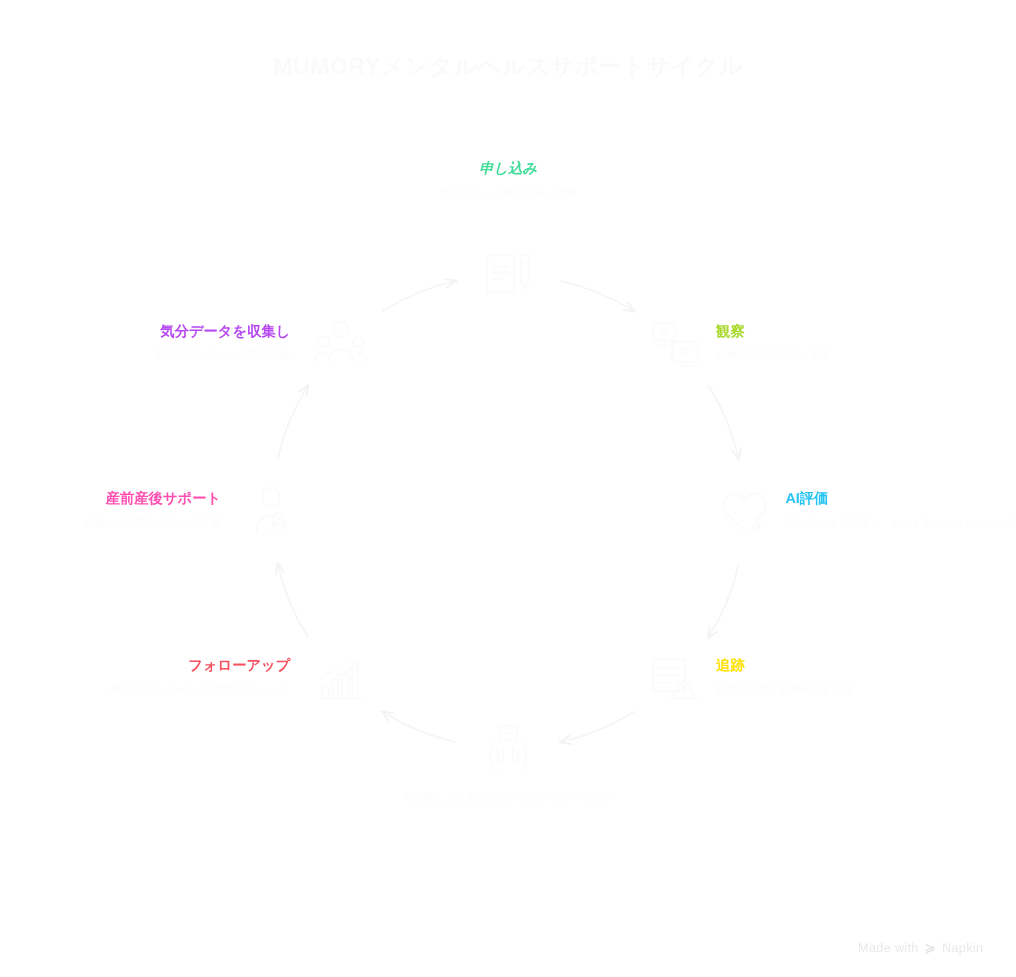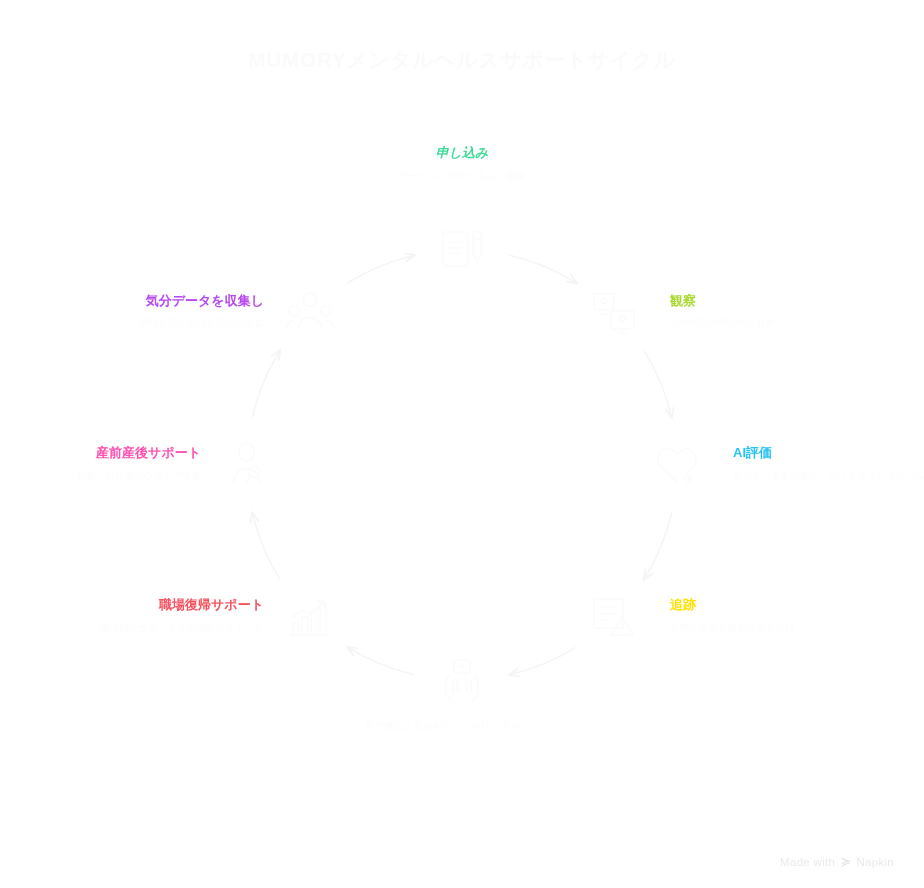--- a/index.html
+++ b/index.html
@@ -49,21 +49,21 @@
     top: -27px;
     color: #fbfbfb;
   }
   .node-icon svg { display: block; width: 54px; height: 54px; }
   .node-text {
     position: absolute;
     width: 230px;
   }
   .node-text.pos-top    { left: -115px; top: -107px; text-align: center; }
   .node-text.pos-bottom { left: -115px; top: 33px;  text-align: center; }
-  .node-text.pos-right  { left: 56px;   top: -22px; text-align: left; }
+  .node-text.pos-right  { left: 37px;   top: -22px; text-align: left; }
   .node-text.pos-left   { left: -276px; top: -22px; text-align: right; }
   .node-title {
     font-size: 13px;
     font-weight: 700;
     line-height: 1.5;
     white-space: nowrap;
   }
   .node-text.pos-right .node-title,
   .node-text.pos-left  .node-title { white-space: normal; }
   .node-desc {
@@ -193,21 +193,21 @@
             <path d="M7 40h34" fill="none" stroke="currentColor" stroke-width="1.6" stroke-linecap="round" stroke-linejoin="round"></path>
      <rect x="9" y="30" width="5" height="10" fill="none" stroke="currentColor" stroke-width="1.6" stroke-linecap="round" stroke-linejoin="round"></rect>
      <rect x="17" y="24" width="5" height="16" fill="none" stroke="currentColor" stroke-width="1.6" stroke-linecap="round" stroke-linejoin="round"></rect>
      <rect x="25" y="18" width="5" height="22" fill="none" stroke="currentColor" stroke-width="1.6" stroke-linecap="round" stroke-linejoin="round"></rect>
      <rect x="33" y="12" width="5" height="28" fill="none" stroke="currentColor" stroke-width="1.6" stroke-linecap="round" stroke-linejoin="round"></rect>
      <path d="M8 24l9-6 8 4 12-12" fill="none" stroke="currentColor" stroke-width="1.6" stroke-linecap="round" stroke-linejoin="round"></path>
             <path d="M30 10h7v7" fill="none" stroke="currentColor" stroke-width="1.6" stroke-linecap="round" stroke-linejoin="round"></path>
           </svg>
         </div>
         <div class="node-text pos-left">
-          <div class="node-title" style="color: rgb(244, 82, 95);">職場復帰サポート</div>
+          <div class="node-title" style="color: rgb(244, 82, 95);">フォローアップ</div>
           <div class="node-desc">継続的なサポートと定期的なチェック</div>
         </div>
       </div>
       <div class="cycle-node" style="left: 247px; top: 465px;">
         <div class="node-icon">
           <svg viewBox="0 0 48 48">
             <rect x="17" y="5" width="13" height="15" rx="5" fill="none" stroke="currentColor" stroke-width="1.6" stroke-linecap="round" stroke-linejoin="round"></rect>
      <path d="M12 40c0-8 5.5-13 11.5-13S35 32 35 40" fill="none" stroke="currentColor" stroke-width="1.6" stroke-linecap="round" stroke-linejoin="round"></path>
      <circle cx="30" cy="30" r="5" fill="none" stroke="currentColor" stroke-width="1.6" stroke-linecap="round" stroke-linejoin="round"></circle>
      <path d="M27 34c-2 1.5-3 3.5-3 6" fill="none" stroke="currentColor" stroke-width="1.6" stroke-linecap="round" stroke-linejoin="round"></path>

